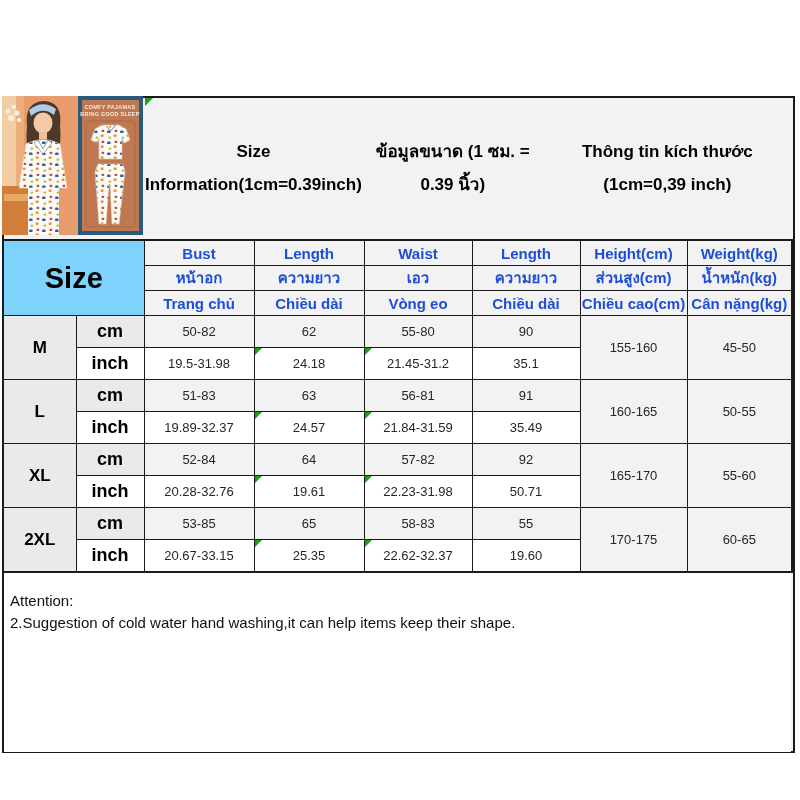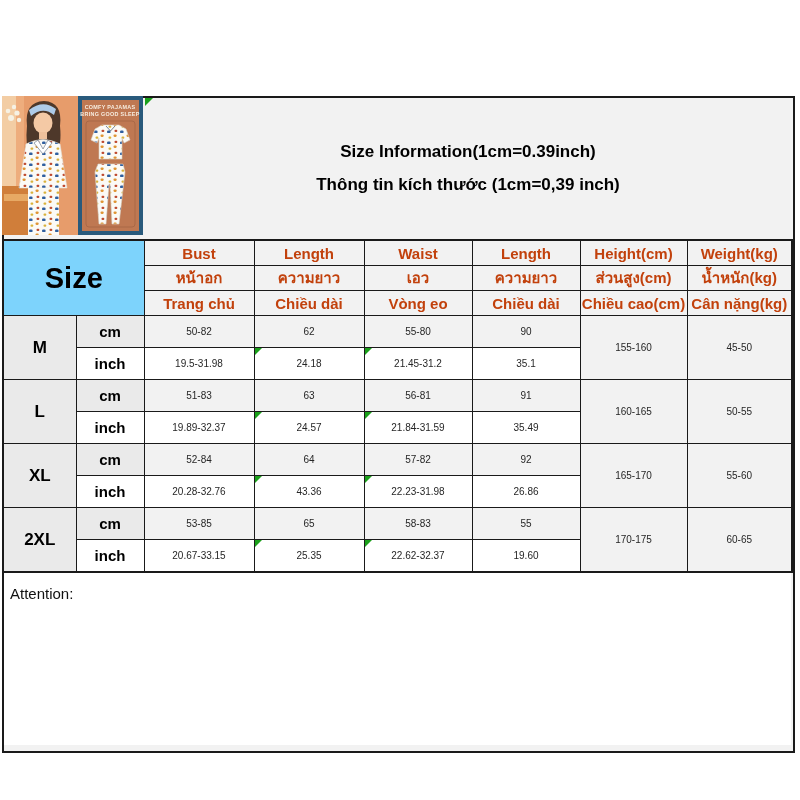--- a/index.html
+++ b/index.html
@@ -4,44 +4,44 @@
 <style>
   html,body{margin:0;padding:0;background:#ffffff;}
   .page{position:relative;width:800px;height:800px;background:#ffffff;
         font-family:"Liberation Sans", sans-serif;overflow:hidden;}
   .main-box{position:absolute;left:2px;top:96px;width:789px;height:653px;
         border:2px solid #1a1a1a;background:#f2f2f2;}
   
   .product{position:absolute;left:2px;top:96px;width:141px;height:139px;}
   
   .title-block{position:absolute;left:145px;top:98px;width:646px;height:140px;
-        display:flex;flex-direction:column;justify-content:center;align-items:center;
+        display:flex;justify-content:center;align-items:center;
         text-align:center;font-weight:bold;font-size:17px;color:#000;line-height:33px;}
   .title-block::before{content:"";position:absolute;left:0;top:0;width:0;height:0;
         border-top:8px solid #1aa01a;border-right:8px solid transparent;}
   
   table.size-table{position:absolute;left:2px;top:239px;width:789px;
         border-collapse:collapse;table-layout:fixed;
         border:2px solid #1a1a1a;}
   table.size-table td{border:1px solid #1a1a1a;text-align:center;vertical-align:middle;
         padding:0;overflow:hidden;white-space:nowrap;}
-  td.hdr{background:#f2f2f2;font-weight:bold;font-size:15px;color:#c2410c;height:24px;}
+  td.hdr{background:#f2f2f2;font-weight:bold;font-size:15px;color:#1d4ed8;height:24px;}
   td.size-big{background:#7dd3fc;font-weight:bold;font-size:29px;color:#000;}
   td.size-lbl{background:#eaeaea;font-weight:bold;font-size:17px;color:#000;}
-  td.unit{background:#eaeaea;font-weight:bold;font-size:15px;color:#000;}
+  td.unit{background:#eaeaea;font-weight:bold;font-size:18px;color:#000;}
   td.unit.w{background:#ffffff;}
-  td.val{font-size:10px;font-weight:400;color:#262626;height:31px;}
+  td.val{font-size:13px;font-weight:400;color:#262626;height:31px;}
   td.g{background:#f2f2f2;}
   td.w{background:#ffffff;}
   td.tri-cell{position:relative;margin-left:8px;}
   td.tri-cell::before{content:"";position:absolute;left:0;top:0;width:0;height:0;
         border-top:7px solid #1aa01a;border-right:7px solid transparent;}
   
   .attention{position:absolute;left:4px;top:573px;width:773px;height:162px;
-        background:#ffffff;padding:10px 8px 0 6px;font-size:15px;color:#111;
+        background:#ffffff;padding:17px 8px 0 6px;font-size:15px;color:#111;
         line-height:22px;text-align:left;}
 </style>
 </head>
 <body>
 
 <div class="page">
   <div class="main-box"></div>
 
   <svg class="product" viewBox="0 0 141 139">
     <defs>
@@ -83,20 +83,21 @@
       <text x="108" y="20" text-anchor="middle" font-size="5.4" font-weight="bold" fill="#f6ecdf" letter-spacing="0.3">BRING GOOD SLEEP</text>
       <rect x="84" y="25" width="49" height="106" rx="3" fill="none" stroke="#a96847" stroke-width="1"></rect>
       <path d="M93 33 l7 -4 h17 l7 4 l4 11 l-6 3 l-2 -5 v21 h-23 v-21 l-2 5 l-6 -3 z" fill="url(#pj)" stroke="#d8d4c8" stroke-width="0.6"></path>
       <path d="M104 30 l4.5 5 l4.5 -5" fill="none" stroke="#57687e" stroke-width="0.8"></path>
       <path d="M96 68 h25 l2 8 l-6 52 h-7 l-2 -40 h-1 l-3 40 h-7 l-4 -52 z" fill="url(#pj)" stroke="#d8d4c8" stroke-width="0.6"></path>
     </g>
   </svg>
 
   <div class="title-block">
     <div>Size Information(1cm=0.39inch)</div>
+    <div>ข้อมูลขนาด (1 ซม. = 0.39 นิ้ว)</div>
     <div>Thông tin kích thước (1cm=0,39 inch)</div>
   </div>
 
   <table class="size-table">
     <colgroup>
       <col style="width:73px">
         <col style="width:68px">
         <col style="width:110px">
       <col style="width:110px">
         <col style="width:108px">
@@ -173,23 +174,23 @@
       <td class="val g">52-84</td>
       <td class="val g">64</td>
       <td class="val g">57-82</td>
       <td class="val g">92</td>
       <td class="val g" rowspan="2">165-170</td>
       <td class="val g" rowspan="2">55-60</td>
     </tr>
     <tr>
       <td class="unit w">inch</td>
       <td class="val w">20.28-32.76</td>
-      <td class="val w tri-cell">43.36</td>
+      <td class="val w tri-cell">19.61</td>
       <td class="val w tri-cell">22.23-31.98</td>
-      <td class="val w">26.86</td>
+      <td class="val w">50.71</td>
     </tr>
 
     <tr>
       <td class="size-lbl" rowspan="2">2XL</td>
       <td class="unit">cm</td>
       <td class="val g">53-85</td>
       <td class="val g">65</td>
       <td class="val g">58-83</td>
       <td class="val g">55</td>
       <td class="val g" rowspan="2">170-175</td>
@@ -200,14 +201,15 @@
       <td class="val w">20.67-33.15</td>
       <td class="val w tri-cell">25.35</td>
       <td class="val w tri-cell">22.62-32.37</td>
       <td class="val w">19.60</td>
     </tr>
   </tbody>
     </table>
 
   <div class="attention">
     <div>Attention:</div>
+    <div>2.Suggestion of cold water hand washing,it can help items keep their shape.</div>
   </div>
 </div>
 
 </body></html>

